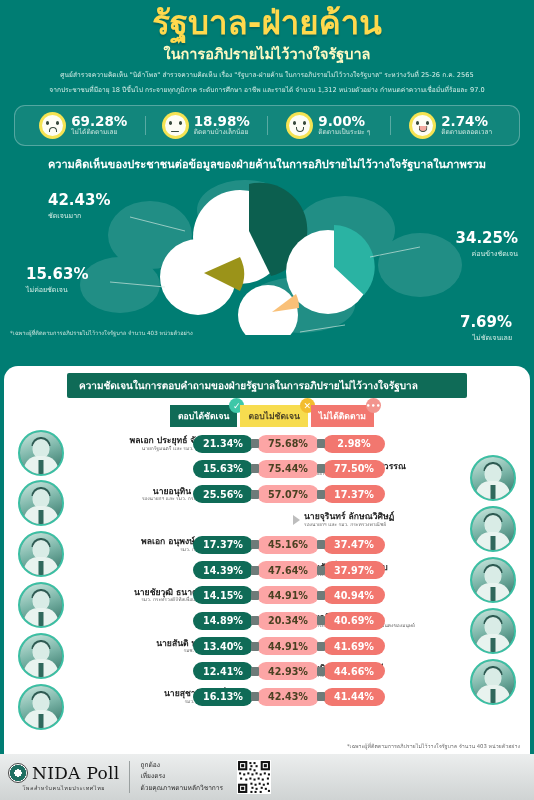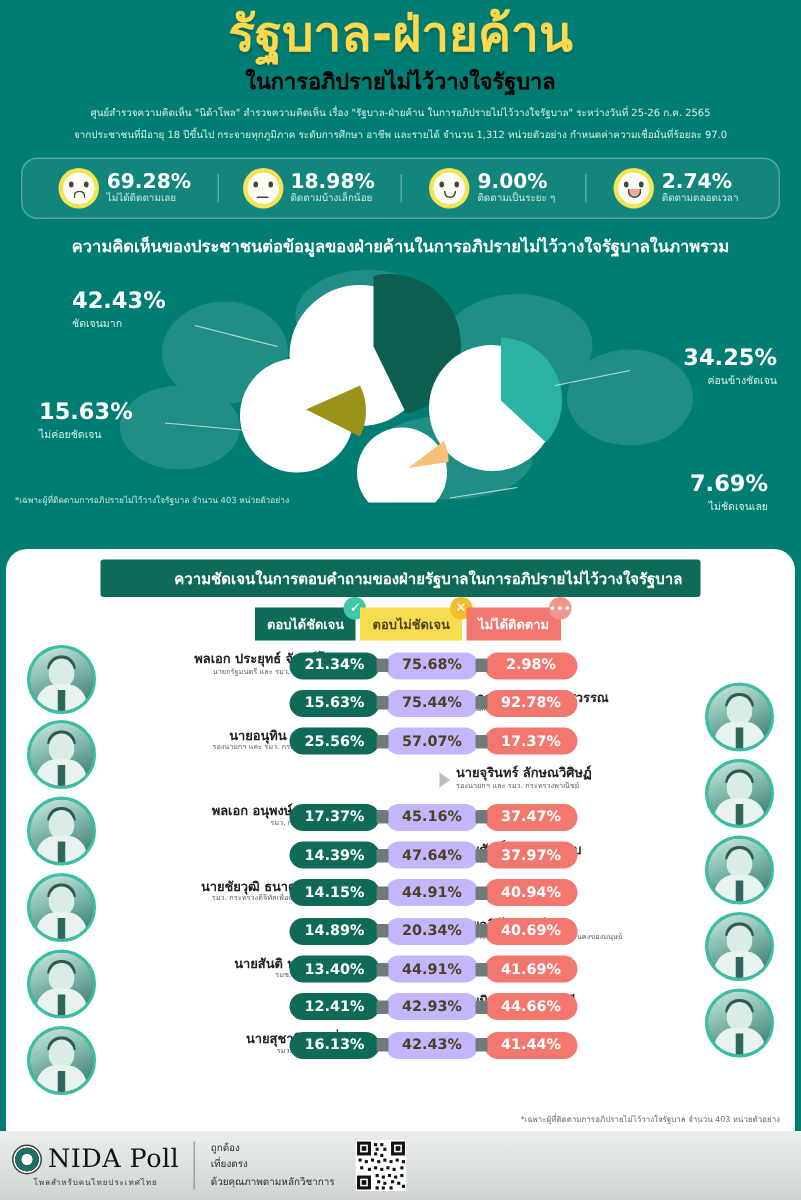--- a/index.html
+++ b/index.html
@@ -11,21 +11,21 @@
   }
   .page { position: relative; width: 534px; height: 800px; background: #007d73; }
 
   
   .header { position: relative; padding: 6px 10px 4px; text-align: center; }
   .main-title {
     font-size: 33px; font-weight: bold; color: #ffd94d; line-height: 1.05;
     letter-spacing: 0px; text-shadow: 0 2px 2px rgba(0,0,0,.18);
   }
   .sub-title {
-    font-size: 14.5px; font-weight: bold; color: #000000; margin-top: 1px;
+    font-size: 14.5px; font-weight: bold; color: #fef9c3; margin-top: 1px;
   }
   .desc { color: #d8f0ea; font-size: 6.6px; line-height: 1.55; margin-top: 5px; }
   .track-line {
     color: #ffffff; font-size: 11px; font-weight: bold; margin-top: 6px;
   }
 
   
   .stats-wrap {
     margin: 6px 14px 0; background: rgba(255,255,255,0.07);
     border: 1px solid rgba(255,255,255,0.28); border-radius: 11px;
@@ -77,21 +77,21 @@
     position: absolute; left: 10px; bottom: -2px; color: #cfe7e0; font-size: 5.6px;
   }
 
   
   .panel {
     position: absolute; left: 4px; right: 4px; top: 366px; bottom: 46px;
     background: #ffffff; border-radius: 14px 14px 0 0; overflow: hidden;
   }
   .panel-title {
     margin: 7px auto 0; background: #0f6b57; color: #fff; font-size: 10px;
-    font-weight: bold; text-align: right; padding: 5px 12px; width: 400px;
+    font-weight: bold; text-align: left; padding: 5px 12px; width: 400px;
     border-radius: 2px;
   }
   .legend { display: flex; justify-content: center; gap: 3px; margin-top: 7px; padding-left: 10px; }
   .lg { position: relative; padding: 4px 8px; font-size: 8.6px; font-weight: bold; color:#fff; }
   .lg.a { background: #0f6b57; }
   .lg.b { background: #f7dc4f; color: #4d4426; }
   .lg.c { background: #f2776f; }
   .lg-badge {
     position: absolute; top: -7px; right: -7px; width: 15px; height: 15px;
     border-radius: 50%; display:flex; align-items:center; justify-content:center;
@@ -115,21 +115,21 @@
   .arrow-l { position: absolute; right: 288px; top: 8px; width:0;height:0;
     border-top:5px solid transparent;border-bottom:5px solid transparent;border-right:7px solid #bdbdbd; }
   .arrow-r { position: absolute; left: 289px; top: 8px; width:0;height:0;
     border-top:5px solid transparent;border-bottom:5px solid transparent;border-left:7px solid #bdbdbd; }
   .bars { position: absolute; left: 189px; display: flex; align-items: center; }
   .pill {
     height: 18px; display:flex; align-items:center; justify-content:center;
     font-size: 9.6px; font-weight: bold; border-radius: 9px;
   }
   .pill.a { width: 60px; background:#0f6b57; color:#fff; }
-  .pill.b { width: 62px; background:#c4b5fd; color:#4a4122; }
+  .pill.b { width: 62px; background:#fca5a5; color:#4a4122; }
   .pill.c { width: 62px; background:#f2776f; color:#fff; }
   .conn { width: 8px; height: 9px; background:#6e7b79; margin: 0 -2px; border-radius:1px; z-index:2; }
 
   
   .av {
     position: absolute; width: 46px; height: 46px; border-radius: 50%;
     border: 2.5px solid #3bbfa3; overflow: hidden; background: #2f8f7d;
   }
   .av .ph { width: 100%; height: 100%; position: relative; background:
       linear-gradient(160deg,#cfe9e1 0%, #7fb8ab 45%, #2c6e60 100%); }
@@ -336,21 +336,21 @@
           <div class="name-right">
             <div class="nm">พลเอก ประวิตร วงษ์สุวรรณ</div>
             <div class="pos">รองนายกรัฐมนตรี</div>
           </div>
           <div class="arrow-r"></div>
           <div class="bars">
             <div class="pill a">15.63%</div>
             <div class="conn"></div>
             <div class="pill b">75.44%</div>
             <div class="conn"></div>
-            <div class="pill c">92.78%</div>
+            <div class="pill c">77.50%</div>
           </div>
         </div>
         <div class="row">
           <div class="name-left">
             <div class="nm">นายอนุทิน ชาญวีรกูล</div>
             <div class="pos">รองนายกฯ และ รมว. กระทรวงสาธารณสุข</div>
           </div>
           <div class="arrow-l"></div>
           <div class="bars">
             <div class="pill a">25.56%</div>

